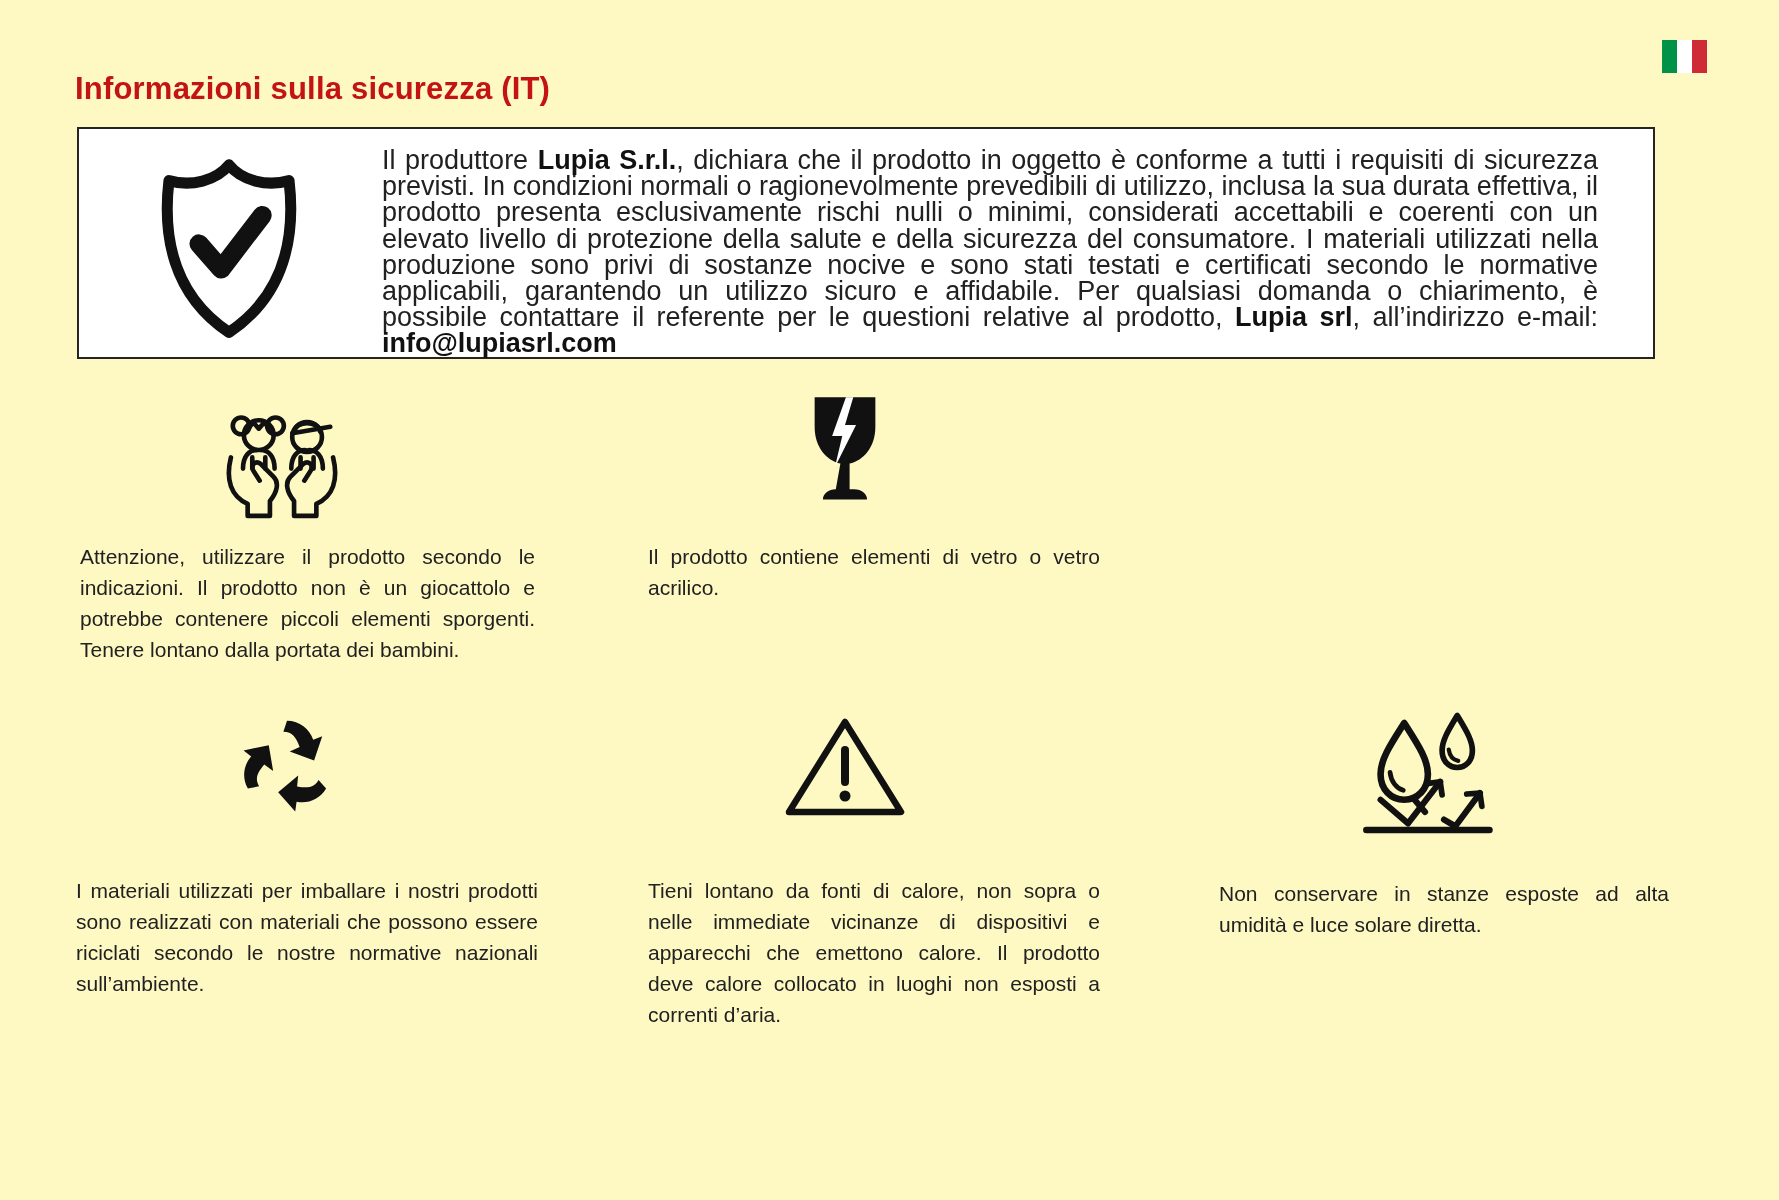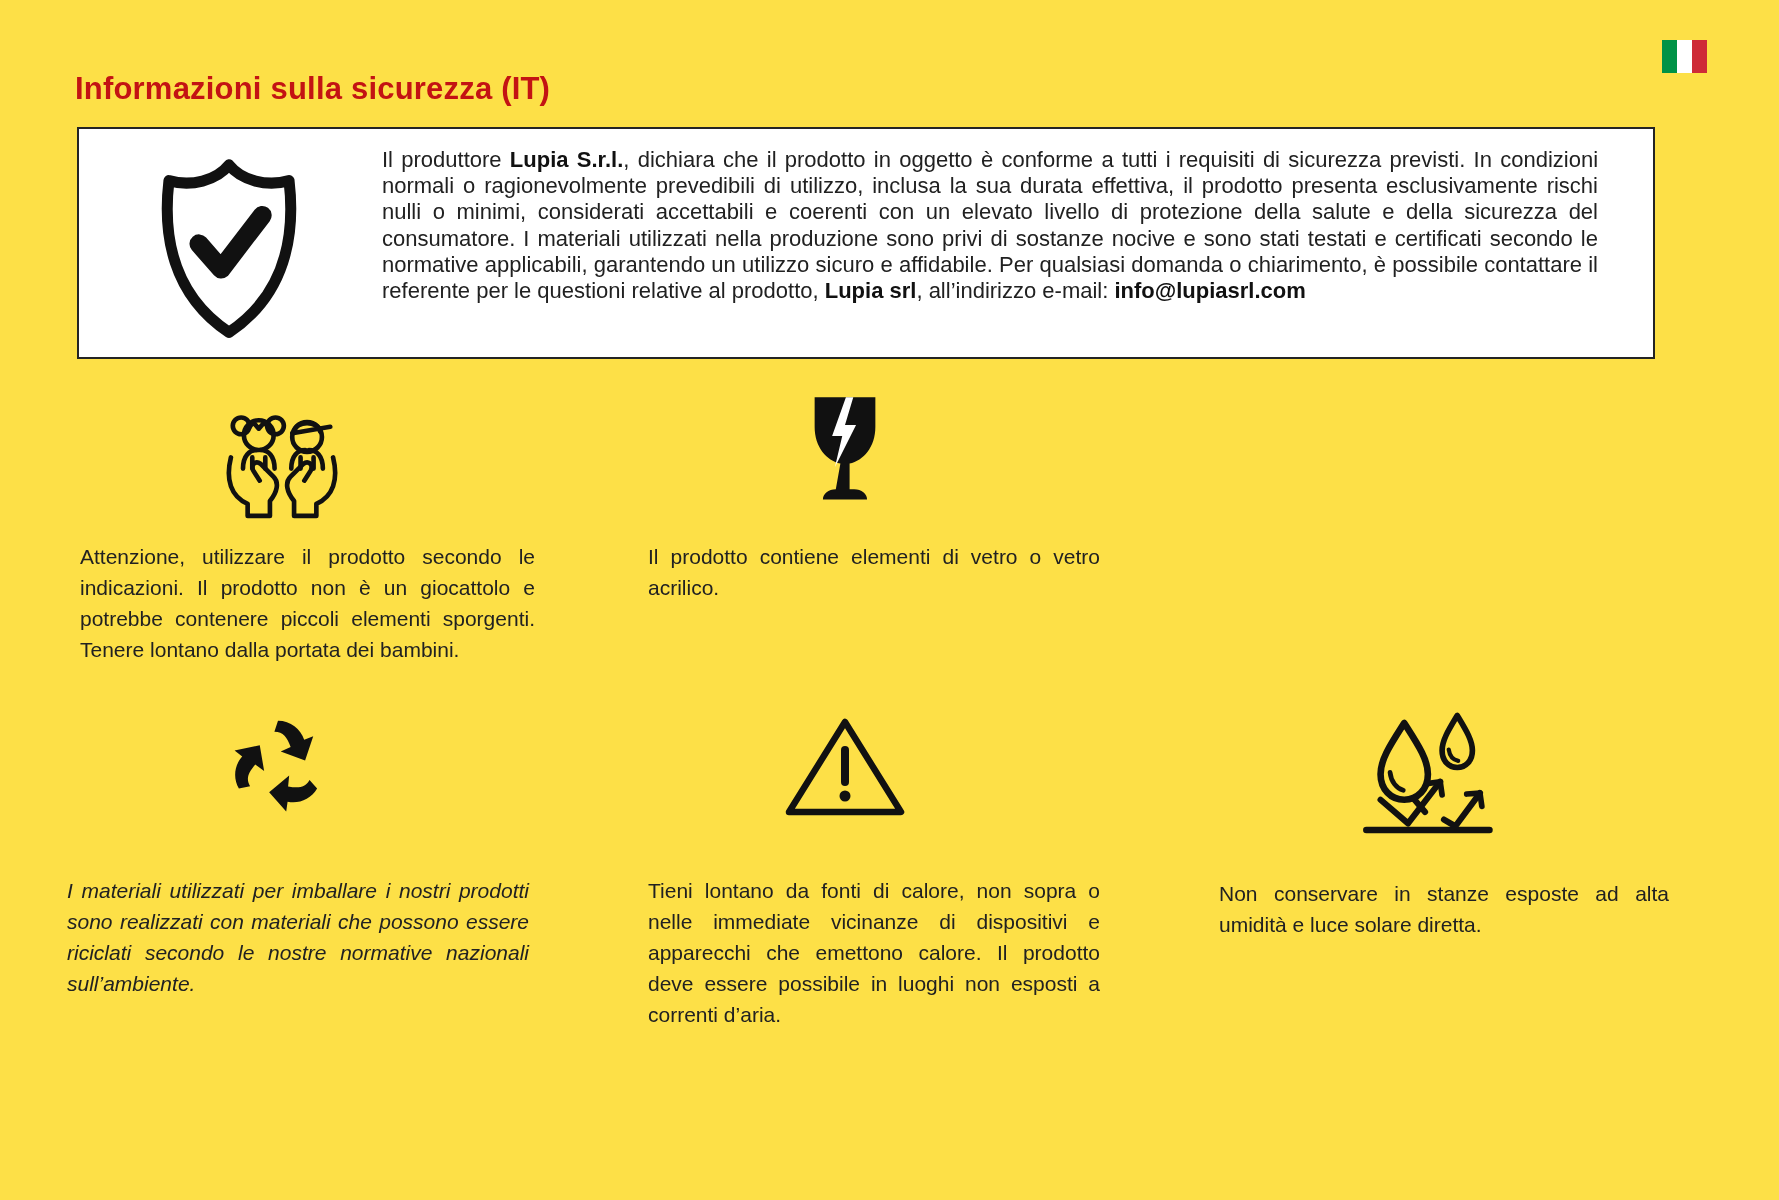--- a/index.html
+++ b/index.html
@@ -1,53 +1,53 @@
 <!DOCTYPE html>
 <html lang="it"><head>
 <meta charset="utf-8">
 <style>
   html,body{margin:0;padding:0;background:#ffffff;}
-  .page{position:relative;width:1779px;height:1200px;background:#fde047;overflow:hidden;
+  .page{position:relative;width:1779px;height:1200px;background:#fef9c3;overflow:hidden;
         font-family:"Liberation Sans",sans-serif;color:#1f1f1f;}
 
   
   .flag{position:absolute;left:1662px;top:40px;width:45px;height:33px;display:flex;}
   .flag span{flex:1;height:100%;}
   .flag .g{background:#009246;}
   .flag .w{background:#ffffff;}
   .flag .r{background:#CE2B37;}
 
   
   .title{position:absolute;left:75px;top:70px;margin:0;font-size:31px;line-height:38px;
          font-weight:700;color:#C31313;letter-spacing:.2px;}
 
   
   .info-box{position:absolute;left:77px;top:127px;width:1578px;height:232px;
             border:2px solid #242424;box-sizing:border-box;background:#fff;}
   .shield{position:absolute;left:71px;top:20px;}
   .decl{position:absolute;left:303px;top:18px;width:1216px;margin:0;
-        font-size:22px;line-height:26.2px;text-align:justify;color:#212121;}
+        font-size:27px;line-height:26.2px;text-align:justify;color:#212121;}
   .decl b{font-weight:700;color:#111;}
 
   
   .cell{position:absolute;}
   .cell .icon{position:absolute;top:0;}
   .caption{position:absolute;margin:0;font-size:21px;line-height:31px;
            text-align:justify;color:#212121;}
 
   .c1{left:80px; top:397px;width:455px;height:320px;}
   .c1 .icon{left:137px;} .c1 .caption{top:144px;width:455px;}
 
   .c2{left:648px;top:390px;width:452px;height:320px;}
   .c2 .icon{left:151px;} .c2 .caption{top:151px;width:452px;}
 
   .c3{left:1208px;top:402px;width:447px;height:320px;}
   .c3 .icon{left:158px;} .c3 .caption{top:143px;width:447px;}
 
-  .c4{left:67px; top:710px;width:462px;height:330px;font-style:italic;}
+  .c4{left:76px; top:710px;width:462px;height:330px;}
   .c4 .icon{left:155px;} .c4 .caption{top:165px;width:462px;}
 
   .c5{left:648px;top:712px;width:452px;height:330px;}
   .c5 .icon{left:135px;} .c5 .caption{top:163px;width:452px;}
 
   .c6{left:1208px;top:706px;width:450px;height:330px;}
   .c6 .icon{left:147px;} .c6 .caption{top:172px;width:450px;margin-left:11px;}
 
   svg{display:block;}
 </style>
@@ -114,21 +114,21 @@
     </svg>
     <p class="caption">I materiali utilizzati per imballare i nostri prodotti sono realizzati con materiali che possono essere riciclati secondo le nostre normative nazionali sull’ambiente.</p>
   </div>
 
   <div class="cell c5">
     <svg class="icon" width="124" height="108" viewBox="0 0 124 108">
       <path d="M62 10 L118 100 H6 Z" fill="none" stroke="#111" stroke-width="6.5" stroke-linejoin="round"></path>
       <path d="M62 38 L62 70" stroke="#111" stroke-width="8" stroke-linecap="round"></path>
       <circle cx="62" cy="84" r="5.5" fill="#111"></circle>
     </svg>
-    <p class="caption">Tieni lontano da fonti di calore, non sopra o nelle immediate vicinanze di dispositivi e apparecchi che emettono calore. Il prodotto deve essere possibile in luoghi non esposti a correnti d’aria.</p>
+    <p class="caption">Tieni lontano da fonti di calore, non sopra o nelle immediate vicinanze di dispositivi e apparecchi che emettono calore. Il prodotto deve calore collocato in luoghi non esposti a correnti d’aria.</p>
   </div>
 
   <div class="cell c6">
     <svg class="icon" width="142" height="142" viewBox="0 0 150 150" fill="none" stroke="#111" stroke-linecap="round" stroke-linejoin="round">
       <path stroke-width="7" d="M52 18 C38 40 27 56 27 72 C27 88 38 99 52 99 C66 99 77 88 77 72 C77 56 66 40 52 18 Z"></path>
       <path stroke-width="5" d="M37 70 C38 80 44 87 51 89"></path>
       <path stroke-width="6" d="M108 10 C99 25 92 36 92 47 C92 58 99 65 108 65 C117 65 124 58 124 47 C124 36 117 25 108 10 Z"></path>
       <path stroke-width="4.5" d="M99 46 C100 53 104 57 109 58"></path>
       <path stroke-width="7" d="M12 131 H142"></path>
       <path stroke-width="6.5" d="M27 99 L56 124 L90 80"></path>

